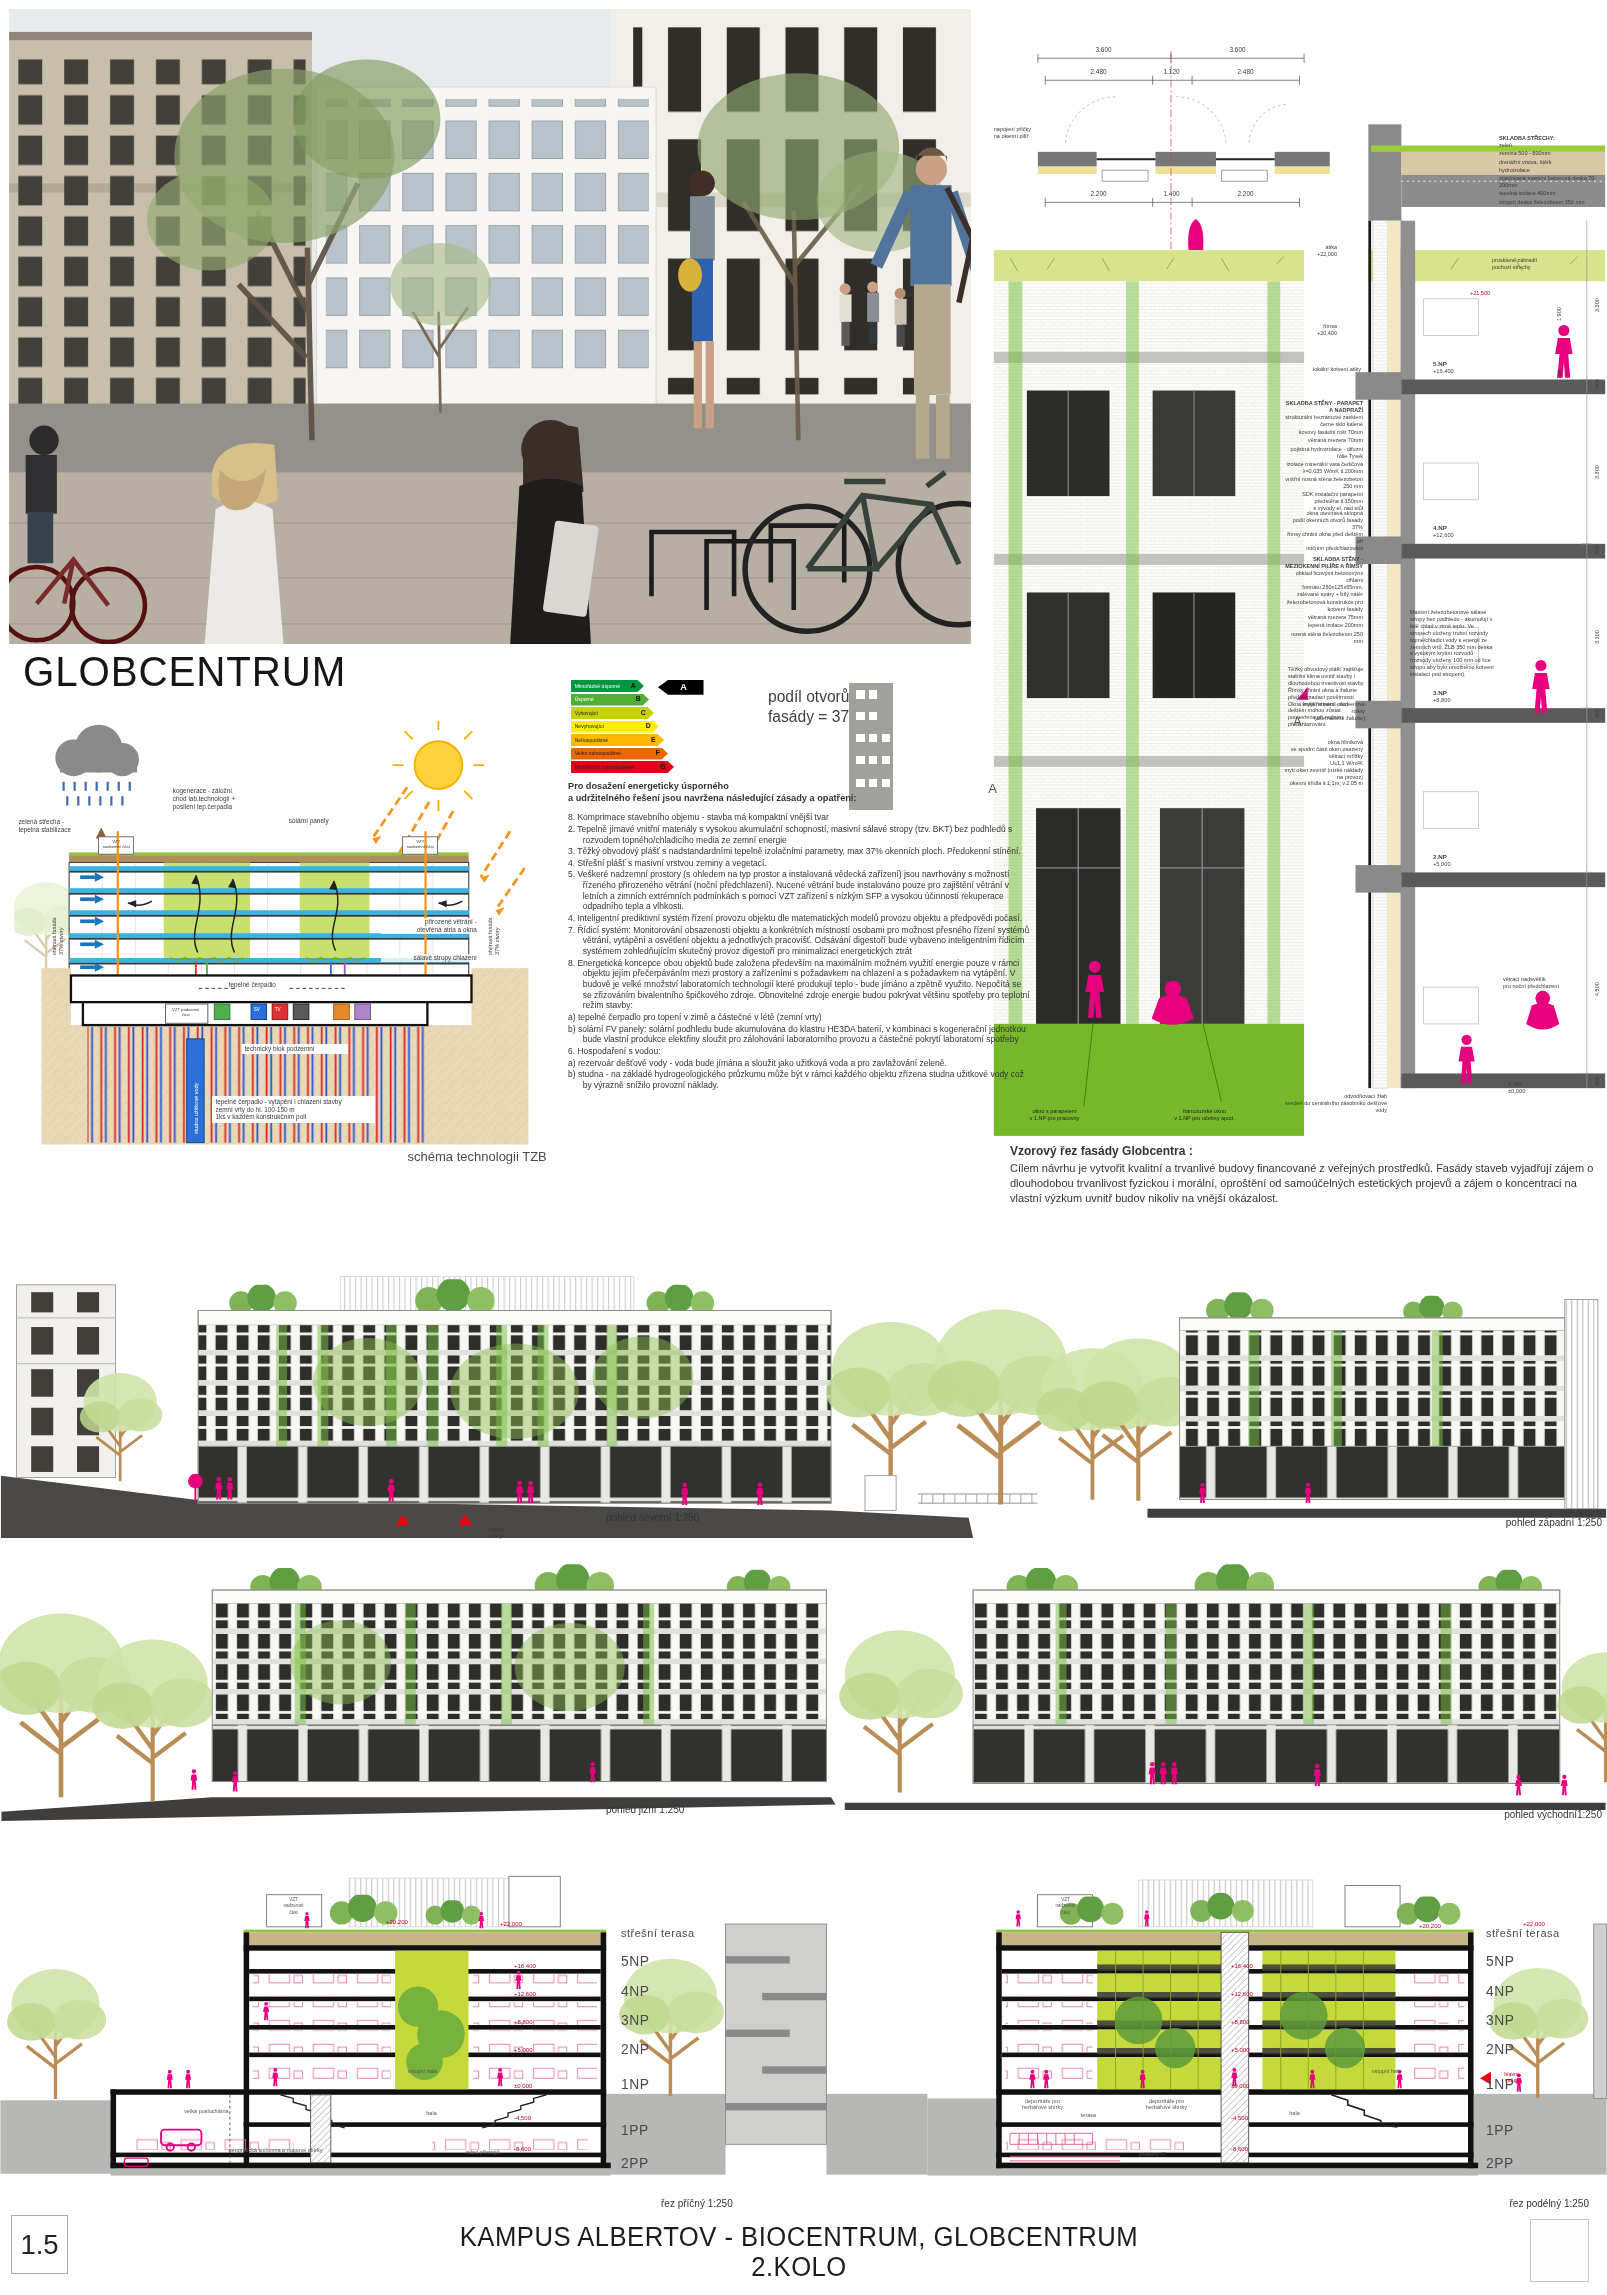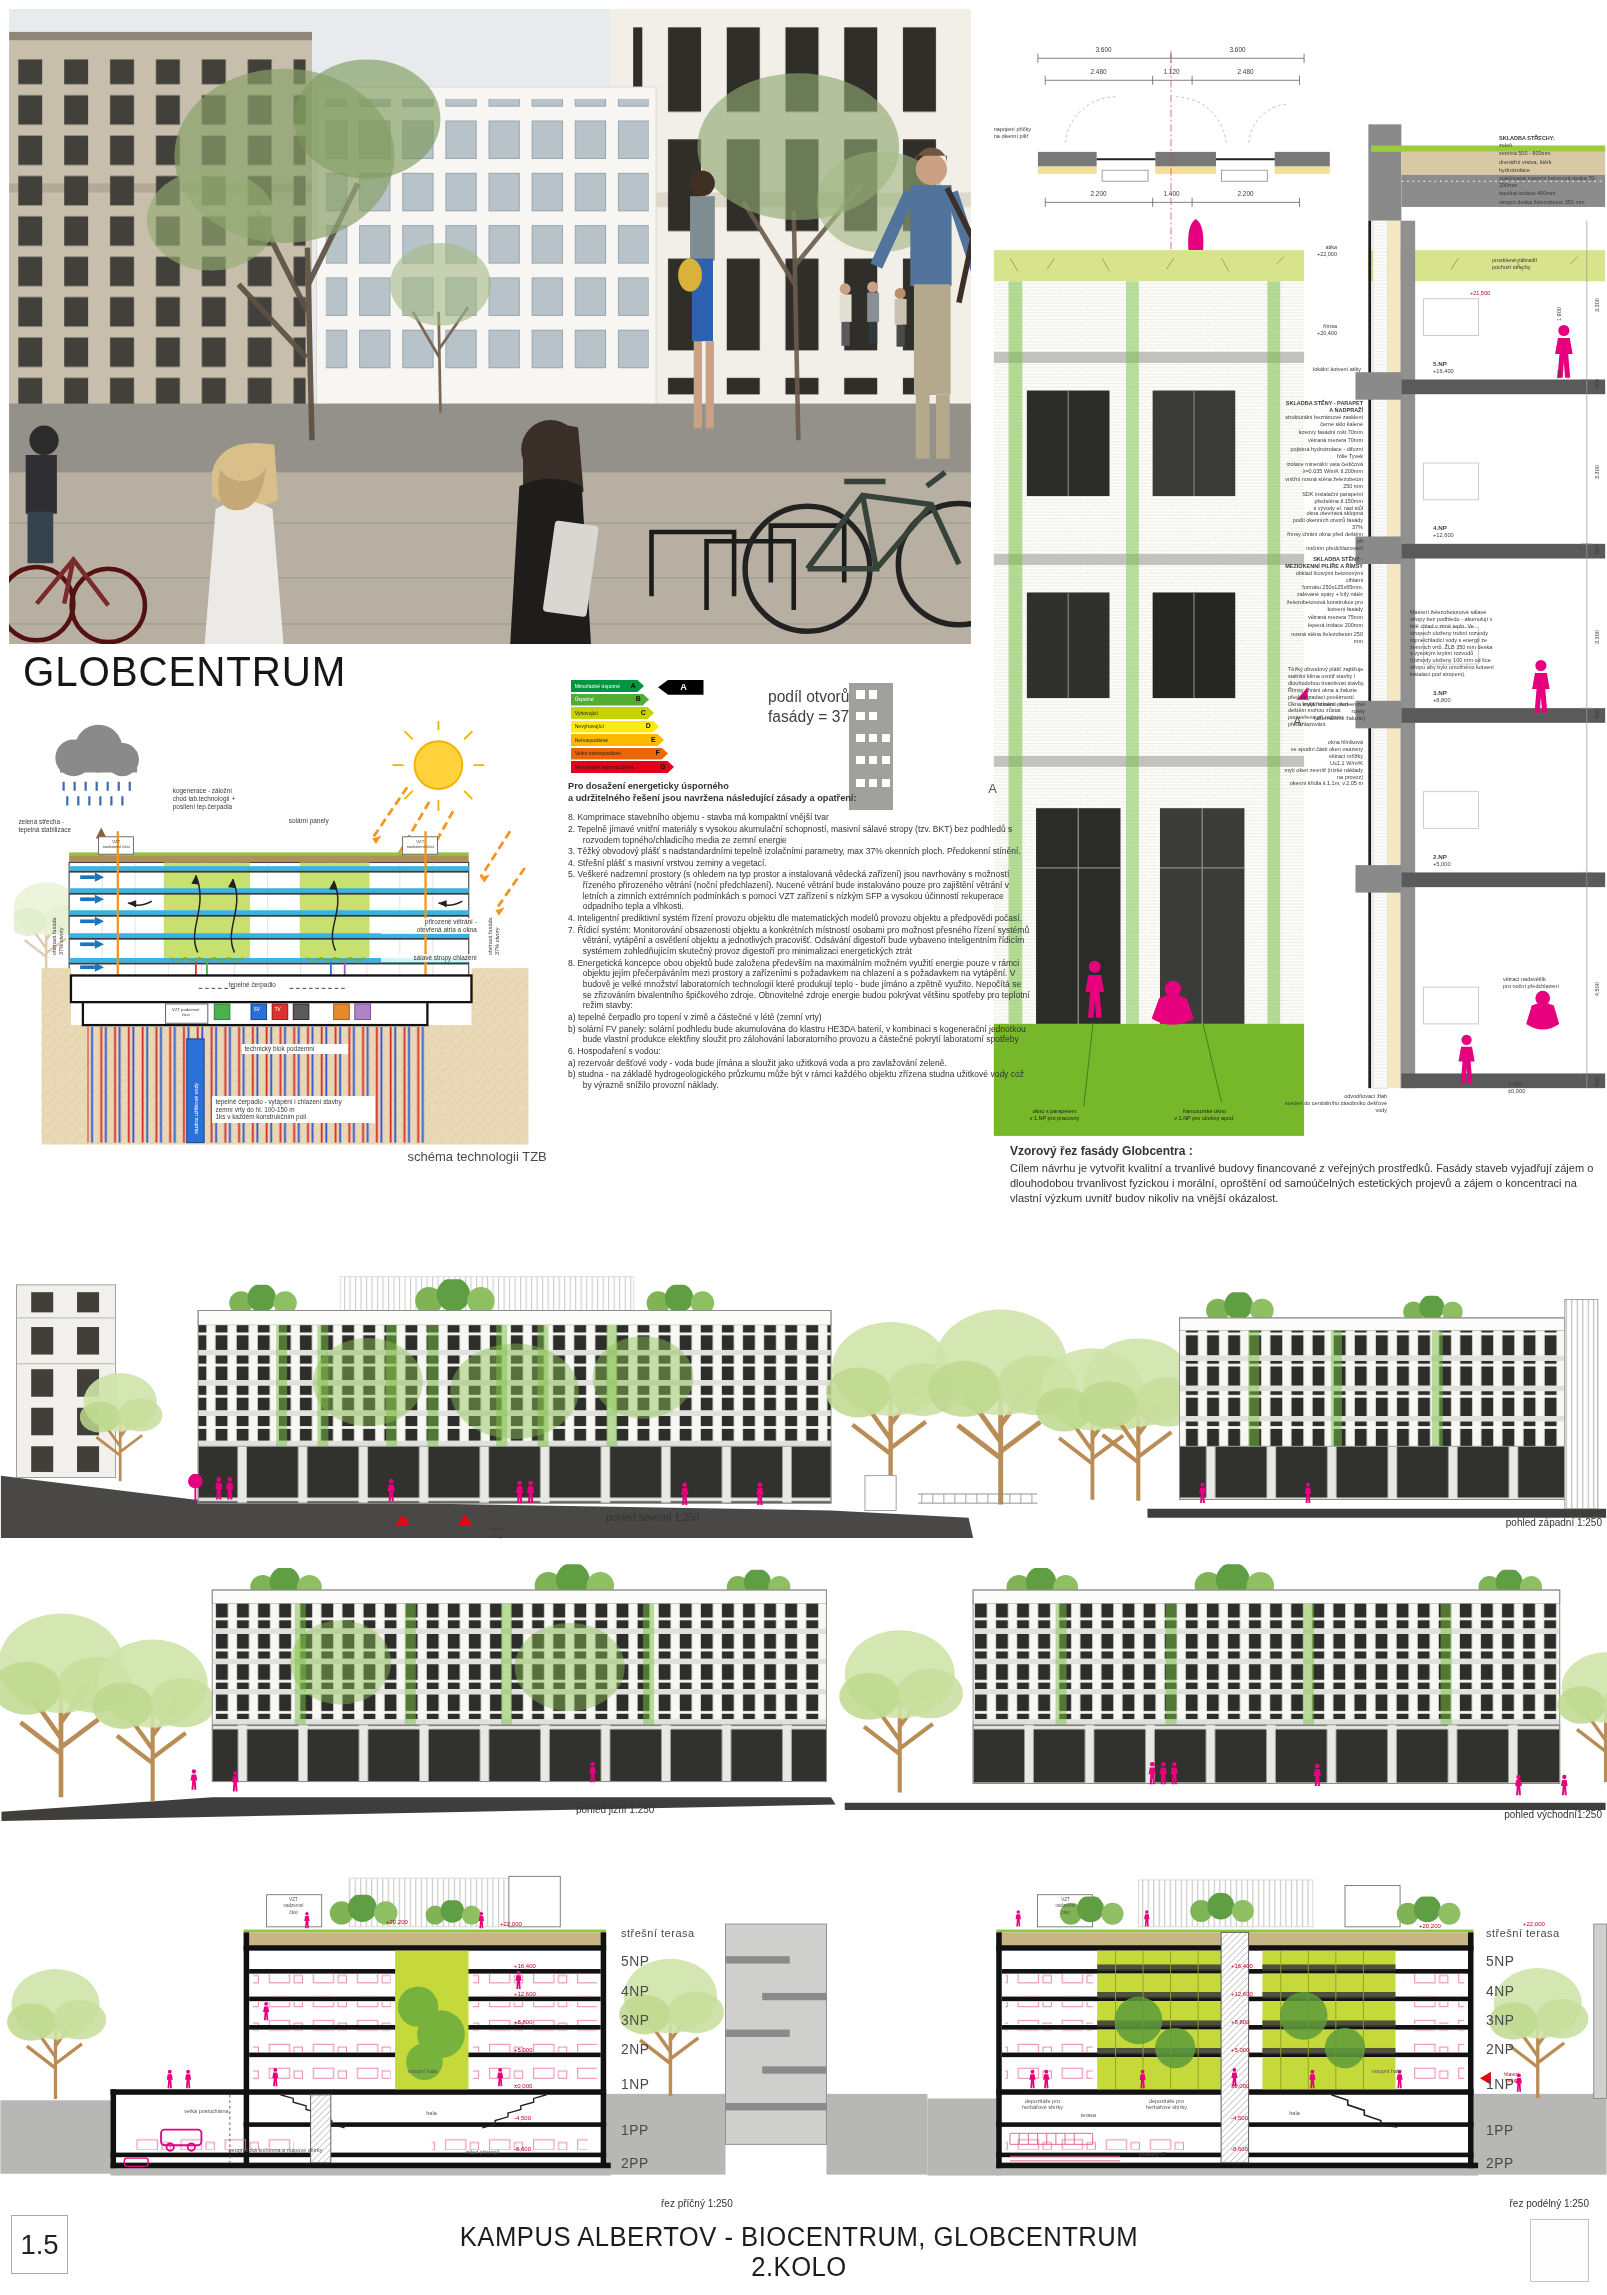--- a/index.html
+++ b/index.html
@@ -849,21 +849,21 @@
     <use href="#sFig" x="1250" y="222" width="11" height="28"></use>
           <use href="#sFig" x="1262" y="222" width="11" height="28"></use>
     <use href="#sFig" x="1274" y="222" width="11" height="28"></use>
           <use href="#sFig" x="1430" y="224" width="11" height="28"></use>
     <use href="#sFig" x="1650" y="236" width="10" height="26"></use>
           <use href="#sFig" x="1700" y="236" width="10" height="26"></use>
   </g>
   <use href="#sTree" x="1690" y="70" width="120" height="200"></use>
 </svg>
 </div>
-<div class="cap" style="left:576px;top:1804px;width:184px">pohled jižní 1:250</div>
+<div class="cap" style="left:606px;top:1804px;width:184px">pohled jižní 1:250</div>
 <div class="cap r" style="left:1428px;top:1809px;width:174px">pohled východní1:250</div>
 
 <div class="ab" style="left:0;top:1869px;width:1607px;height:335px">
 <svg width="1607" height="335" viewBox="0 0 1750 365">
 
   <g>
     <rect x="0" y="252" width="122" height="80" fill="#b7b7b5"></rect>
     <rect x="660" y="245" width="130" height="88" fill="#b7b7b5"></rect>
     <rect x="900" y="245" width="110" height="88" fill="#b7b7b5"></rect>
     <rect x="120" y="320" width="545" height="14" fill="#b7b7b5"></rect>

